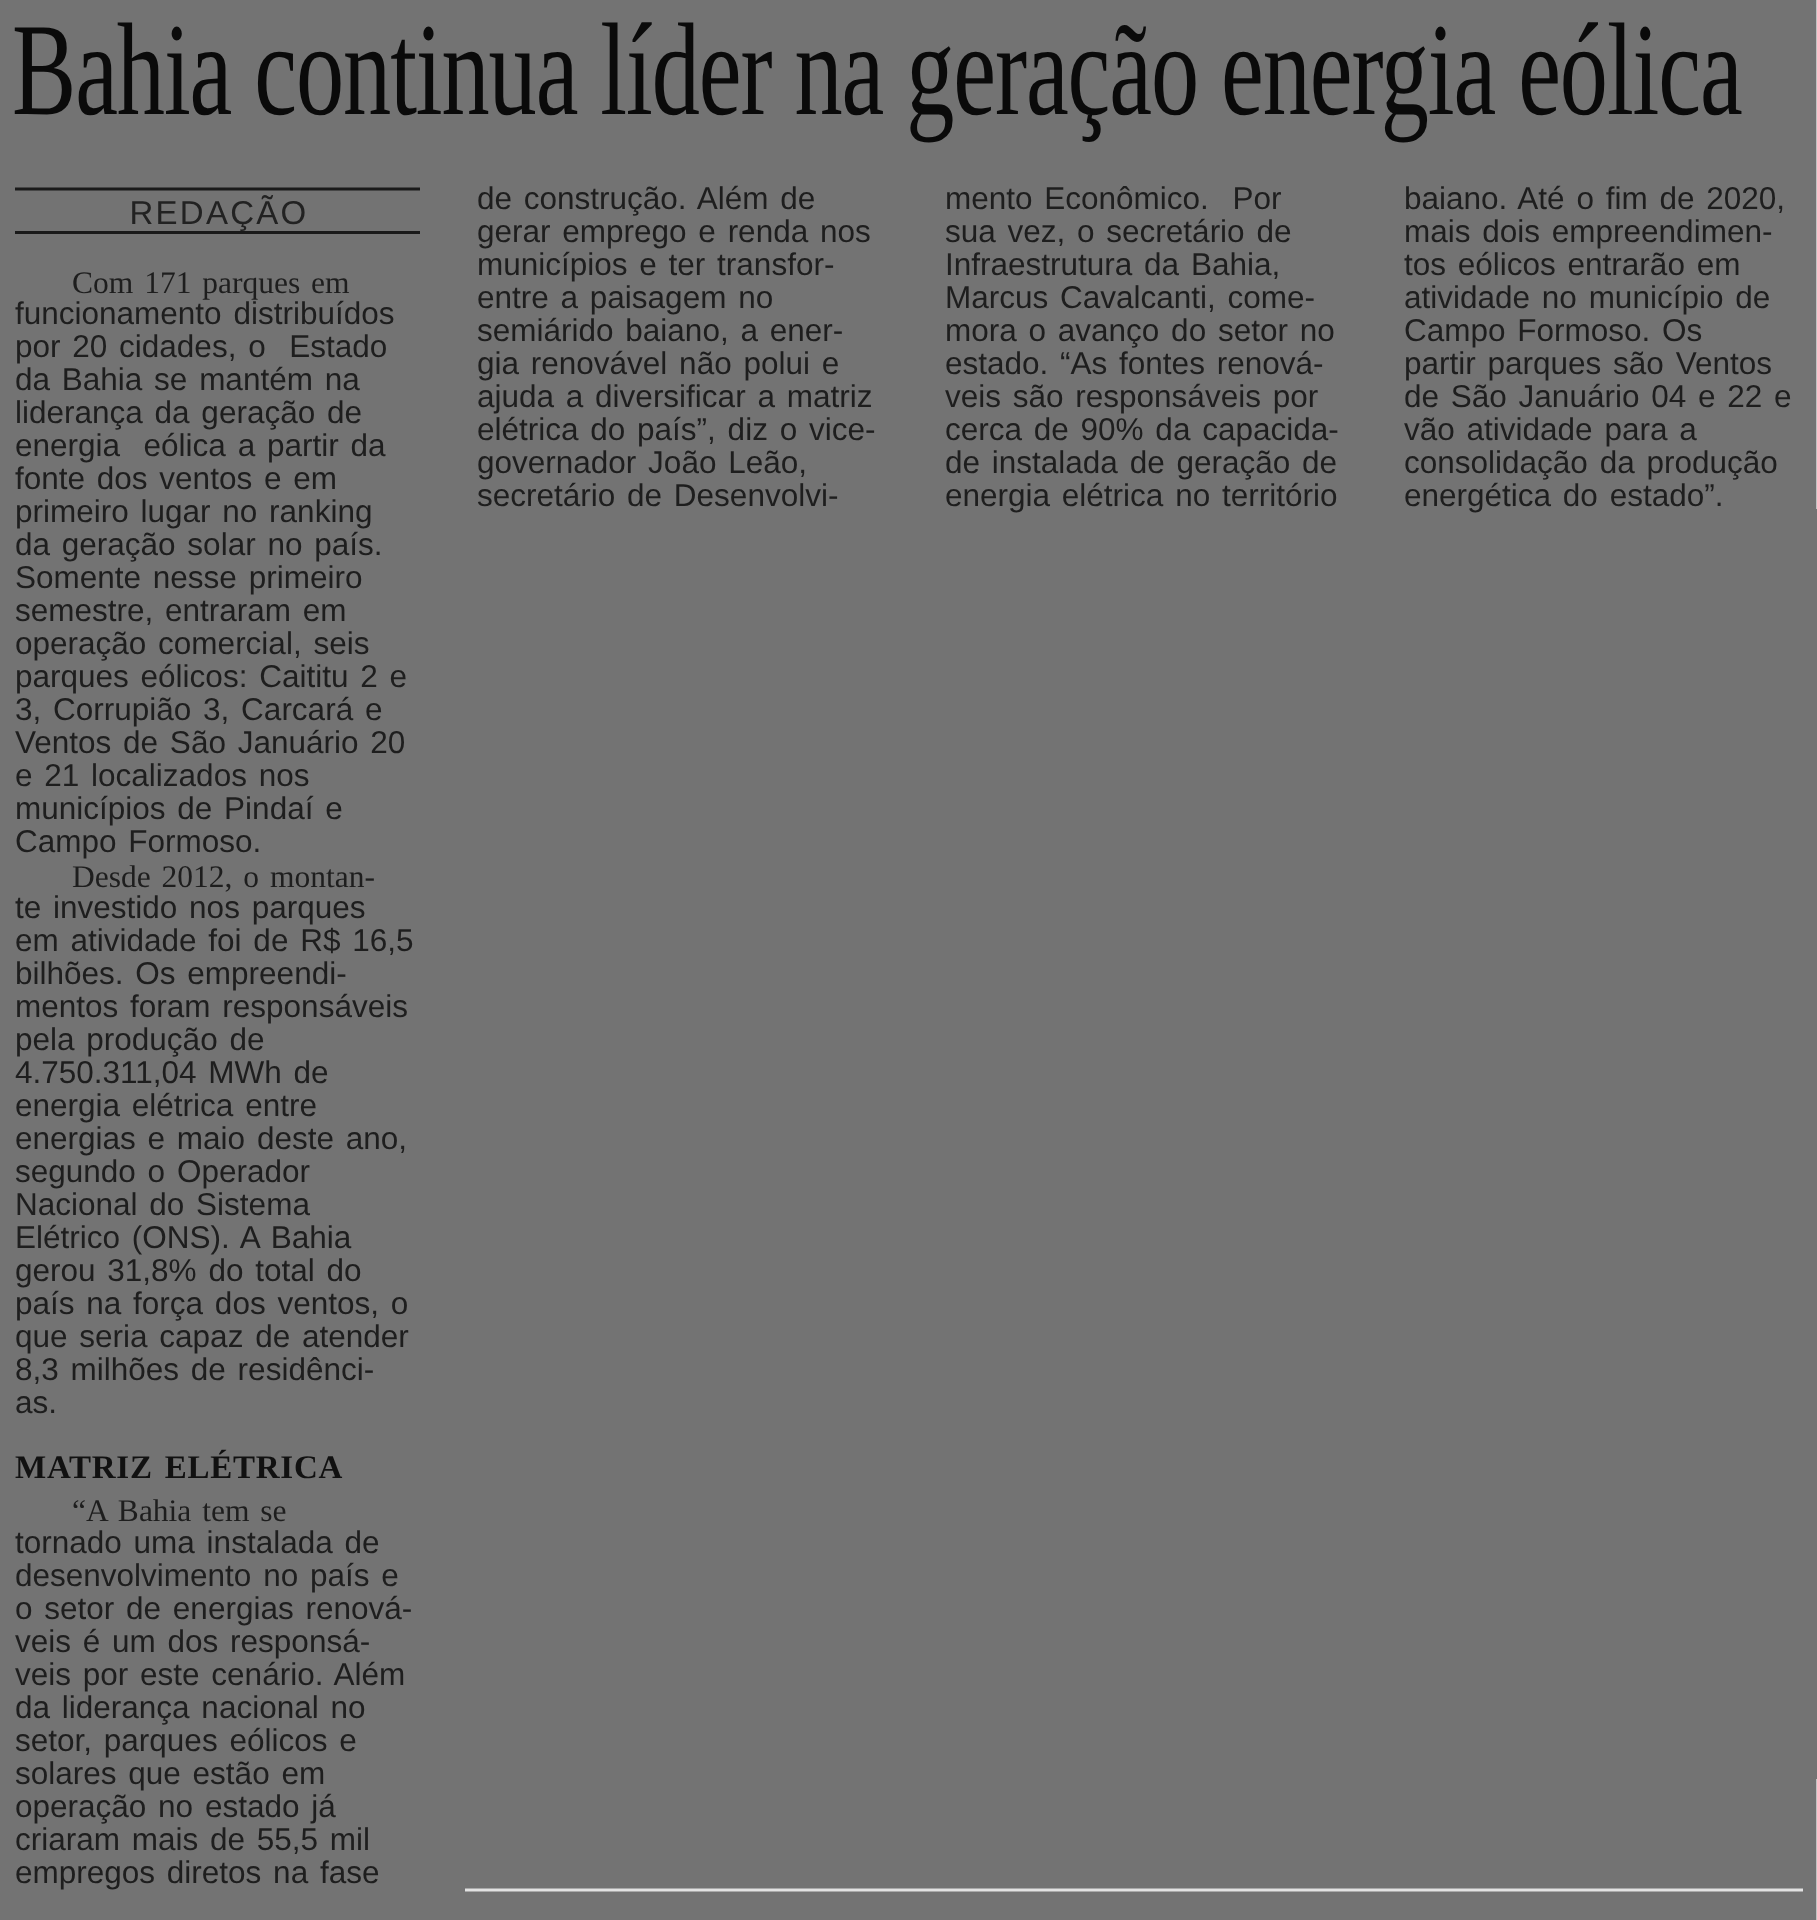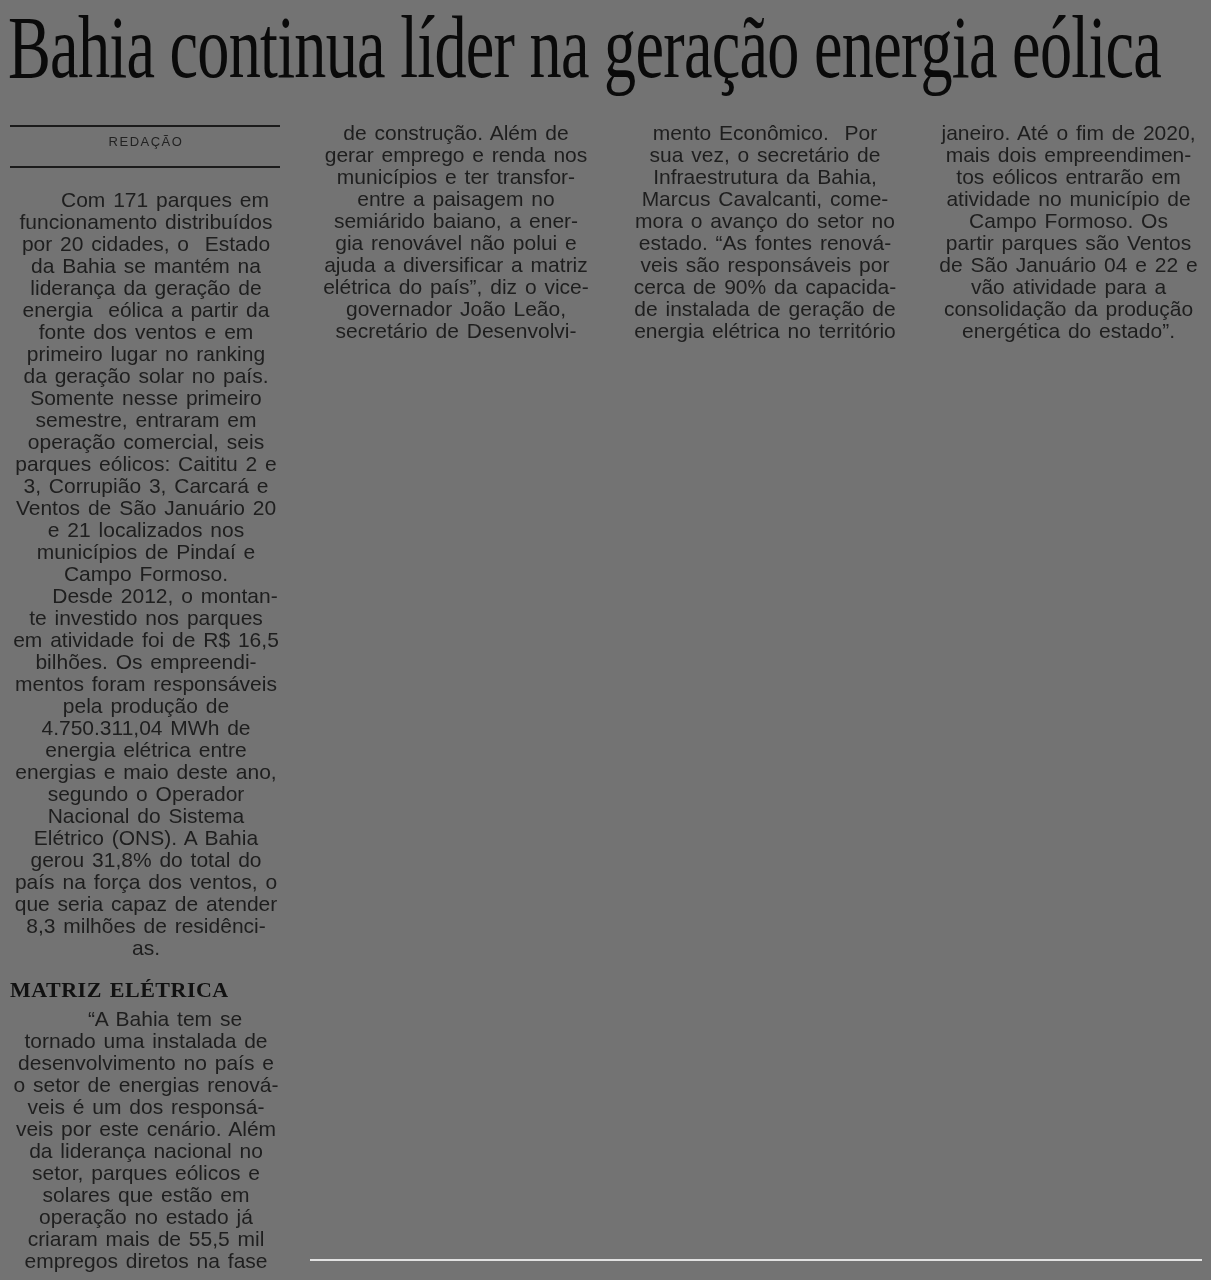--- a/index.html
+++ b/index.html
@@ -45,34 +45,34 @@
     column-gap: 36px;
     font-size: 21px;
     line-height: 22px;
     word-spacing: 2px;
   }
   .col { min-width: 0; }
   .line {
     white-space: pre;
     height: 22px;
   }
-  .para { margin: 0; text-align: center; }
-  .para.indent > .line:first-child { text-indent: 38px; }
+  .para { margin: 0; }
+  .para.indent > .line:first-child { text-indent: 38px; font-family: Liberation Serif, serif; }
   
   .byline-box { margin: 3px 0 21px 0; }
   .byline-rule {
     height: 2px;
     background: #1a1a1a;
     width: 270px;
   }
   .byline {
     text-align: center;
-    font-size: 13px;
+    font-size: 22px;
     letter-spacing: 1.5px;
-    padding: 3px 0 12px 0;
+    padding: 3px 0 0 0;
     line-height: 24px;
     color: #222222;
   }
   
   .subhead {
     margin: 20px 0 7px 0;
     font-size: 22px;
     line-height: 22px;
     font-weight: bold;
     letter-spacing: 0.5px;
@@ -185,21 +185,21 @@
           <div class="line">estado. “As fontes renová-</div>
           <div class="line">veis são responsáveis por</div>
           <div class="line">cerca de 90% da capacida-</div>
           <div class="line">de instalada de geração de</div>
           <div class="line">energia elétrica no território</div>
         </div>
     </div>
 
     <div class="col">
       <div class="para">
-          <div class="line">janeiro. Até o fim de 2020,</div>
+          <div class="line">baiano. Até o fim de 2020,</div>
           <div class="line">mais dois empreendimen-</div>
           <div class="line">tos eólicos entrarão em</div>
           <div class="line">atividade no município de</div>
           <div class="line">Campo Formoso. Os</div>
           <div class="line">partir parques são Ventos</div>
           <div class="line">de São Januário 04 e 22 e</div>
           <div class="line">vão atividade para a</div>
           <div class="line">consolidação da produção</div>
           <div class="line">energética do estado”.</div>
         </div>

